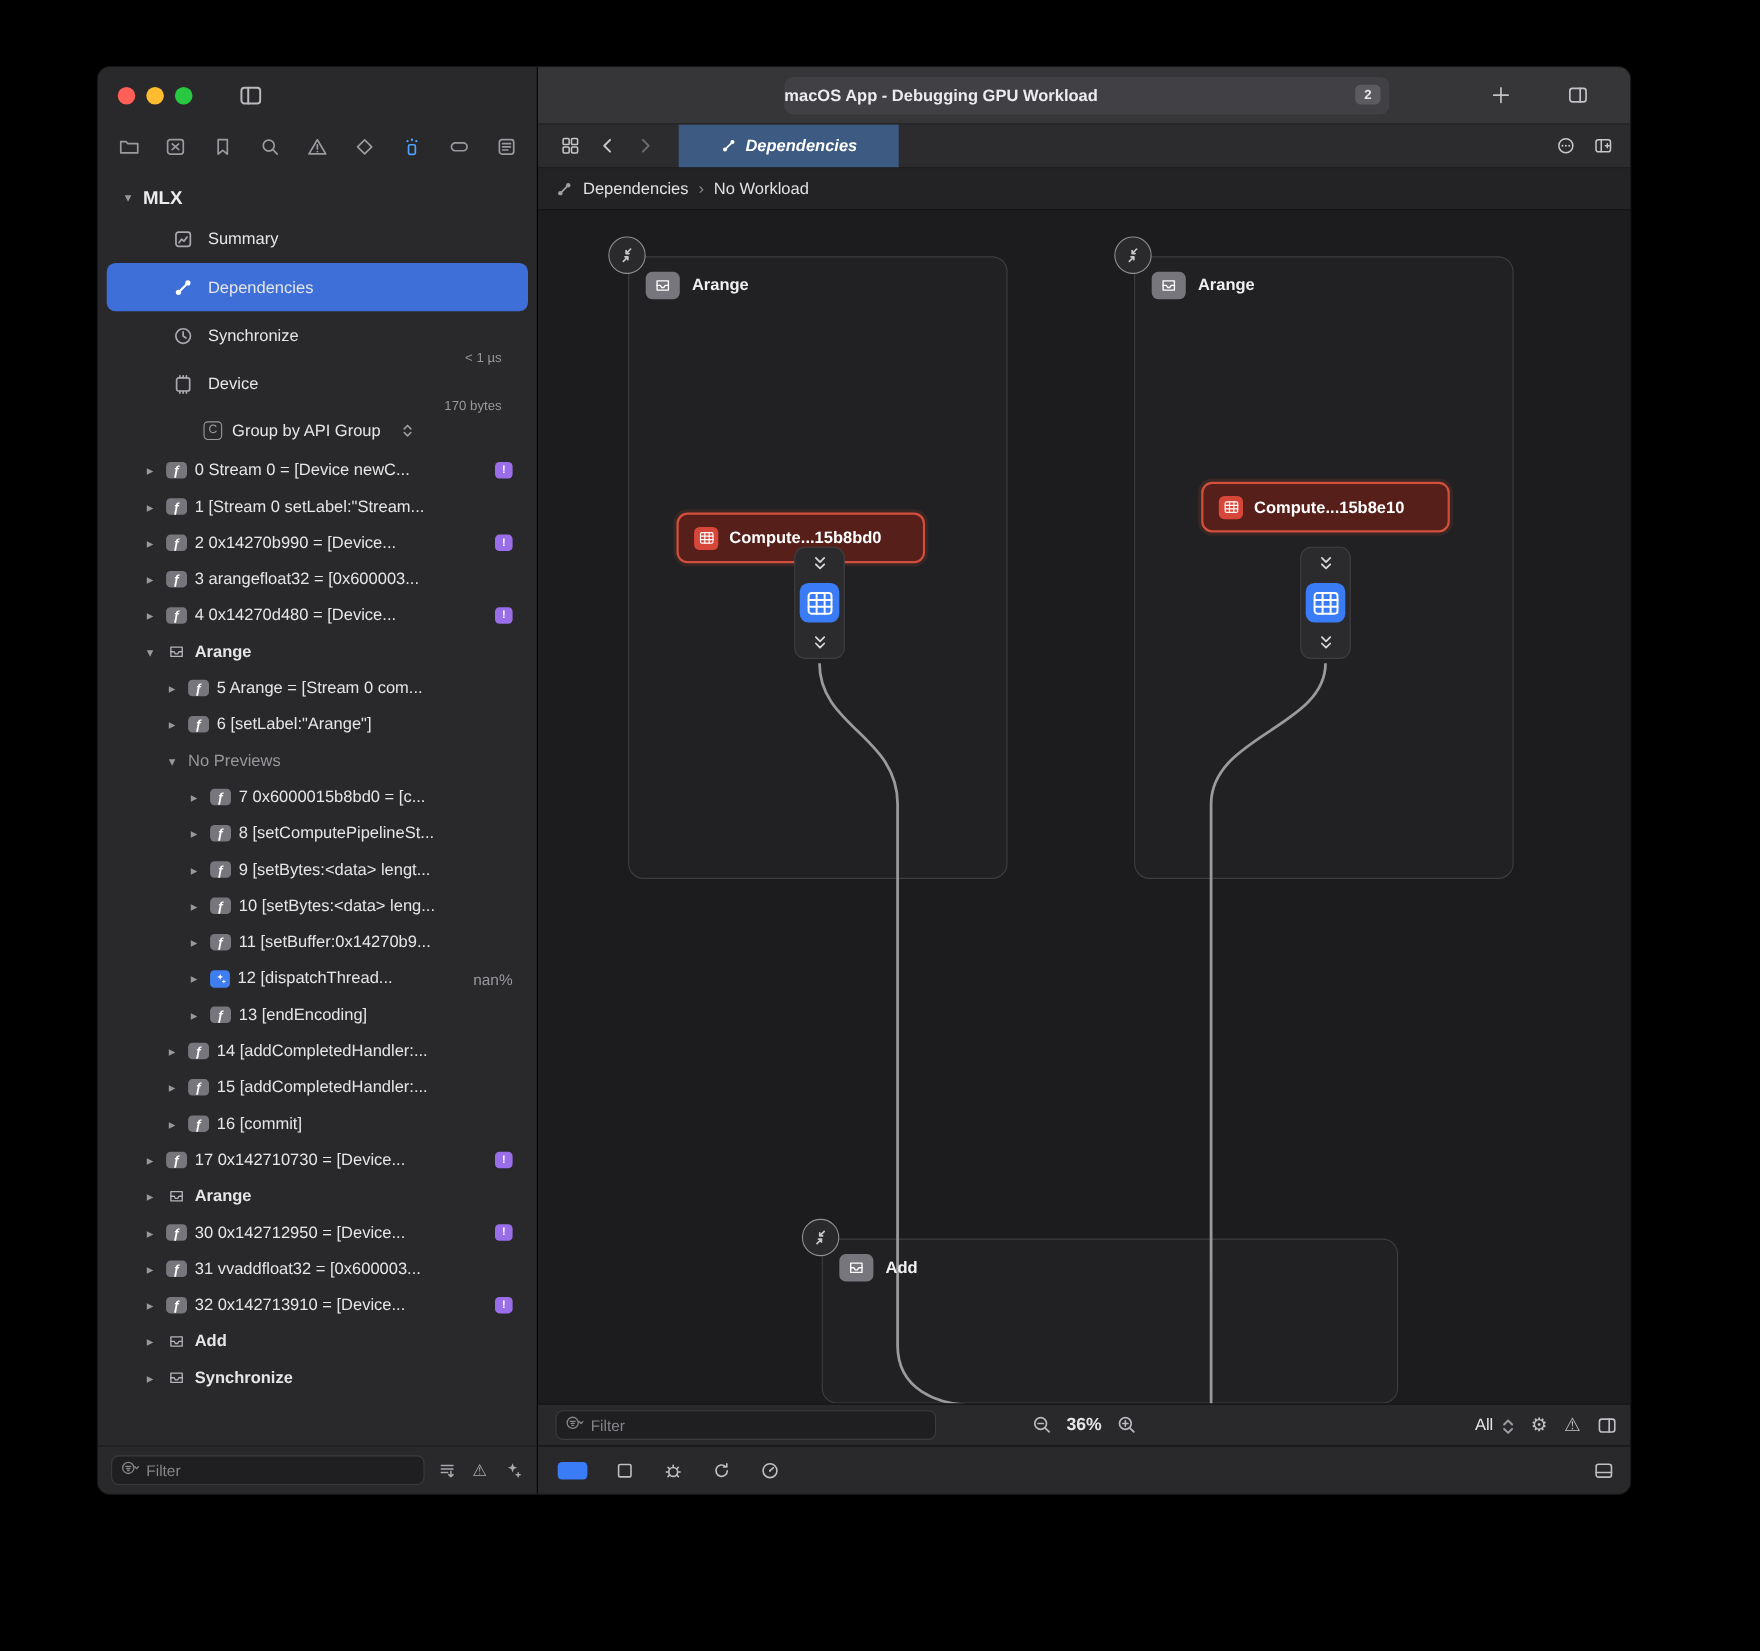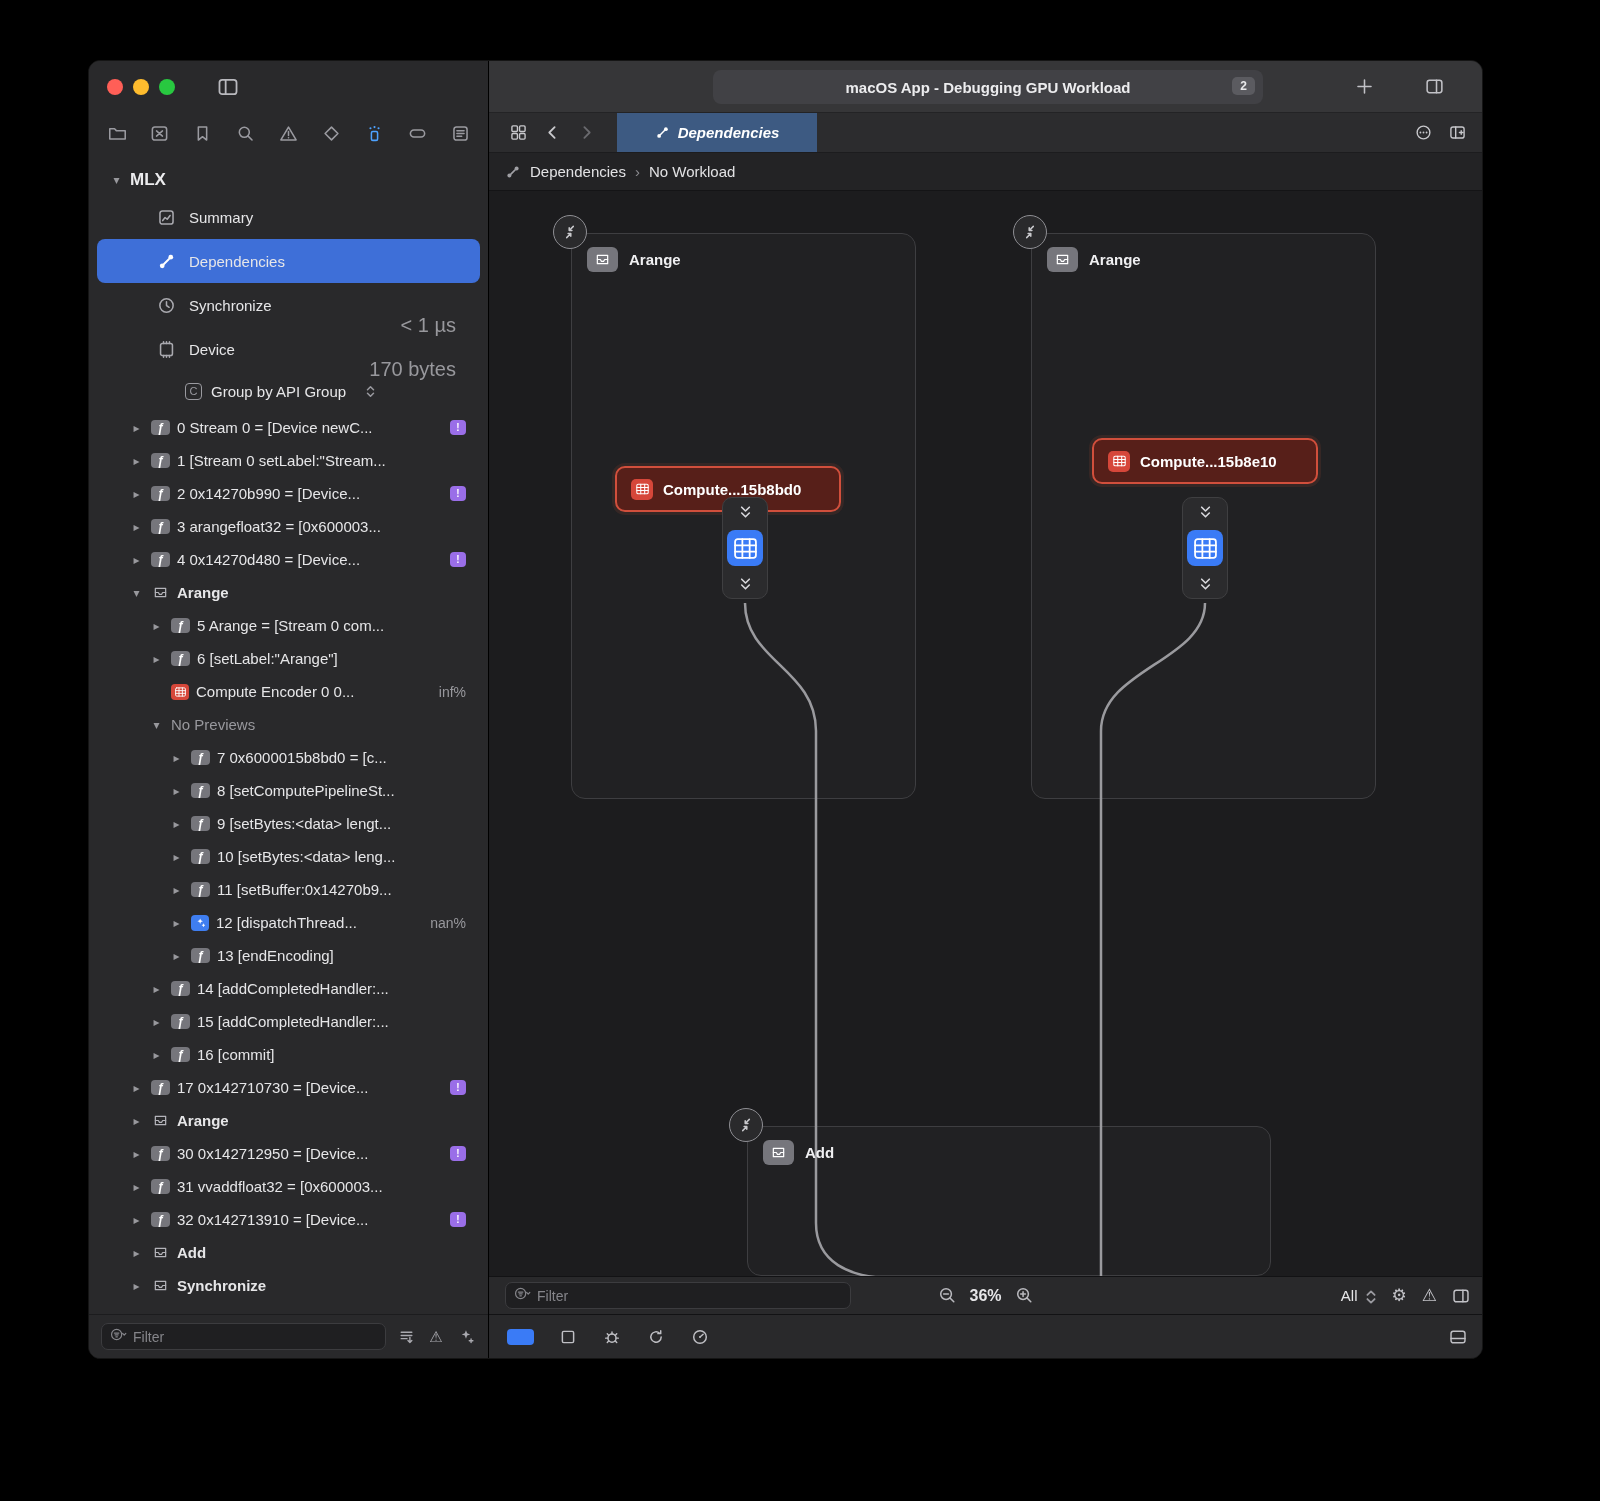--- a/index.html
+++ b/index.html
@@ -19,21 +19,21 @@
   .nav-ico svg{width:19px;height:19px;}
   .treearea{flex:1;overflow:hidden;padding-top:12px;}
   .rootrow{height:30px;display:flex;align-items:center;gap:6px;padding-left:20px;color:#ececee;}
   .rootrow .chev{color:#98989d;font-size:12px;width:14px;text-align:center;}
   .rootlabel{font-size:17px;font-weight:700;}
   .navrow{height:44px;display:flex;align-items:center;gap:12px;padding:0 24px 0 58px;margin:0 8px;border-radius:8px;color:#e6e6e8;font-size:15px;text-align:center;}
   .navrow.selected{background:#3e6fd8;}
   .navrow .nico{width:22px;height:22px;color:#a9a9af;display:flex;align-items:center;justify-content:center;}
   .navrow.selected .nico{color:#fff;}
   .navrow .nico svg{width:19px;height:19px;}
-  .navval{margin-left:auto;color:#98989d;font-size:20px;margin-top:40px;}
+  .navval{margin-left:auto;color:#98989d;font-size:12px;margin-top:40px;}
   .grouprow{height:40px;display:flex;align-items:center;gap:9px;padding-left:96px;color:#e6e6e8;font-size:15px;}
   .cbox{width:17px;height:17px;border:1.4px solid #9a9aa0;border-radius:4px;color:#9a9aa0;font-size:11px;display:flex;align-items:center;justify-content:center;}
   .updown{width:15px;height:15px;color:#9a9aa0;margin-left:8px;}
   .trow{display:flex;align-items:center;gap:7px;height:33px;padding-right:22px;color:#e6e6e8;font-size:15px;white-space:nowrap;}
   .trow.muted{color:#98989d;}
   .trow.bold .tlabel{font-weight:600;}
   .chev{width:15px;min-width:15px;text-align:center;color:#98989d;font-size:12px;}
   .tlabel{overflow:hidden;text-overflow:ellipsis;}
   .ti{display:inline-flex;align-items:center;justify-content:center;min-width:18px;}
   .ti-f{width:19px;height:15px;background:#76767c;border-radius:4px;color:#fff;font-style:italic;font-size:12px;font-weight:600;}
@@ -50,21 +50,21 @@
   .pill svg{width:17px;height:15px;min-width:17px;}
   .pill input{background:transparent;border:none;outline:none;color:#dcdcde;font-size:14px;width:100%;}
   .pill input::placeholder{color:#85858a;}
   .sb-footer .pill{flex:1;}
   .ftico{width:20px;height:20px;color:#a9a9af;display:flex;align-items:center;justify-content:center;font-size:15px;}
   .ftico svg{width:17px;height:17px;}
   
   .main{flex:1;min-width:0;display:flex;flex-direction:column;background:#1c1c1e;}
   .titlebar{height:52px;background:#363638;border-bottom:1px solid #232325;position:relative;display:flex;align-items:center;}
   .titlepill{position:absolute;left:224px;width:550px;height:34px;top:9px;background:#414145;border-radius:8px;
-    display:flex;align-items:center;justify-content:center;color:#ececee;font-size:15px;font-weight:600;}
+    display:flex;align-items:center;justify-content:flex-start;color:#ececee;font-size:15px;font-weight:600;}
   .badge{position:absolute;right:8px;top:7px;background:#5b5b60;border-radius:5px;color:#e8e8ea;font-size:12px;font-weight:600;padding:2px 8px;}
   .tb-ico{position:absolute;width:24px;height:24px;color:#c2c2c7;display:flex;align-items:center;justify-content:center;}
   .tb-ico svg{width:19px;height:19px;}
   .toolbar{height:40px;background:#2c2c2e;border-bottom:1px solid #1c1c1e;display:flex;align-items:stretch;}
   .tlb-btn{width:34px;display:flex;align-items:center;justify-content:center;color:#c8c8cc;}
   .tlb-btn svg{width:17px;height:17px;}
   .tlb-btn.dim{color:#6a6a6e;}
   .tab{margin-left:14px;width:200px;background:#3d5a82;display:flex;align-items:center;justify-content:center;gap:8px;color:#fff;
     font-size:15px;font-style:italic;font-weight:600;}
   .tab svg{width:15px;height:15px;}
@@ -281,31 +281,20 @@
           <div class="trow" style="padding-left: 60px;">
             <span class="chev">▸</span>
             <span class="ti ti-f">ƒ</span>
             <span class="tlabel">5 Arange = [Stream 0 com...</span>
           </div>
           <div class="trow" style="padding-left: 60px;">
             <span class="chev">▸</span>
             <span class="ti ti-f">ƒ</span>
             <span class="tlabel">6 [setLabel:"Arange"]</span>
           </div>
-          <div class="trow" style="padding-left: 60px;">
-            <span class="chev"></span>
-            <span class="ti ti-compute">
-              <svg viewBox="0 0 16 16" width="100%" height="100%" fill="none" stroke="currentColor" stroke-width="1.3" stroke-linecap="round" stroke-linejoin="round">
-                <rect x="1.5" y="2.5" width="13" height="11" rx="1.5" stroke-width="1.2"></rect>
-                <path d="M1.5 6.2h13M1.5 9.8h13M6 2.5v11M10.5 2.5v11" stroke-width="1.2"></path>
-              </svg>
-            </span>
-            <span class="tlabel">Compute Encoder 0 0...</span>
-            <span class="trail">inf%</span>
-          </div>
           <div class="trow muted" style="padding-left: 60px;">
             <span class="chev">▾</span>
             <span class="tlabel">No Previews</span>
           </div>
           <div class="trow" style="padding-left: 80px;">
             <span class="chev">▸</span>
             <span class="ti ti-f">ƒ</span>
             <span class="tlabel">7 0x6000015b8bd0 = [c...</span>
           </div>
           <div class="trow" style="padding-left: 80px;">

